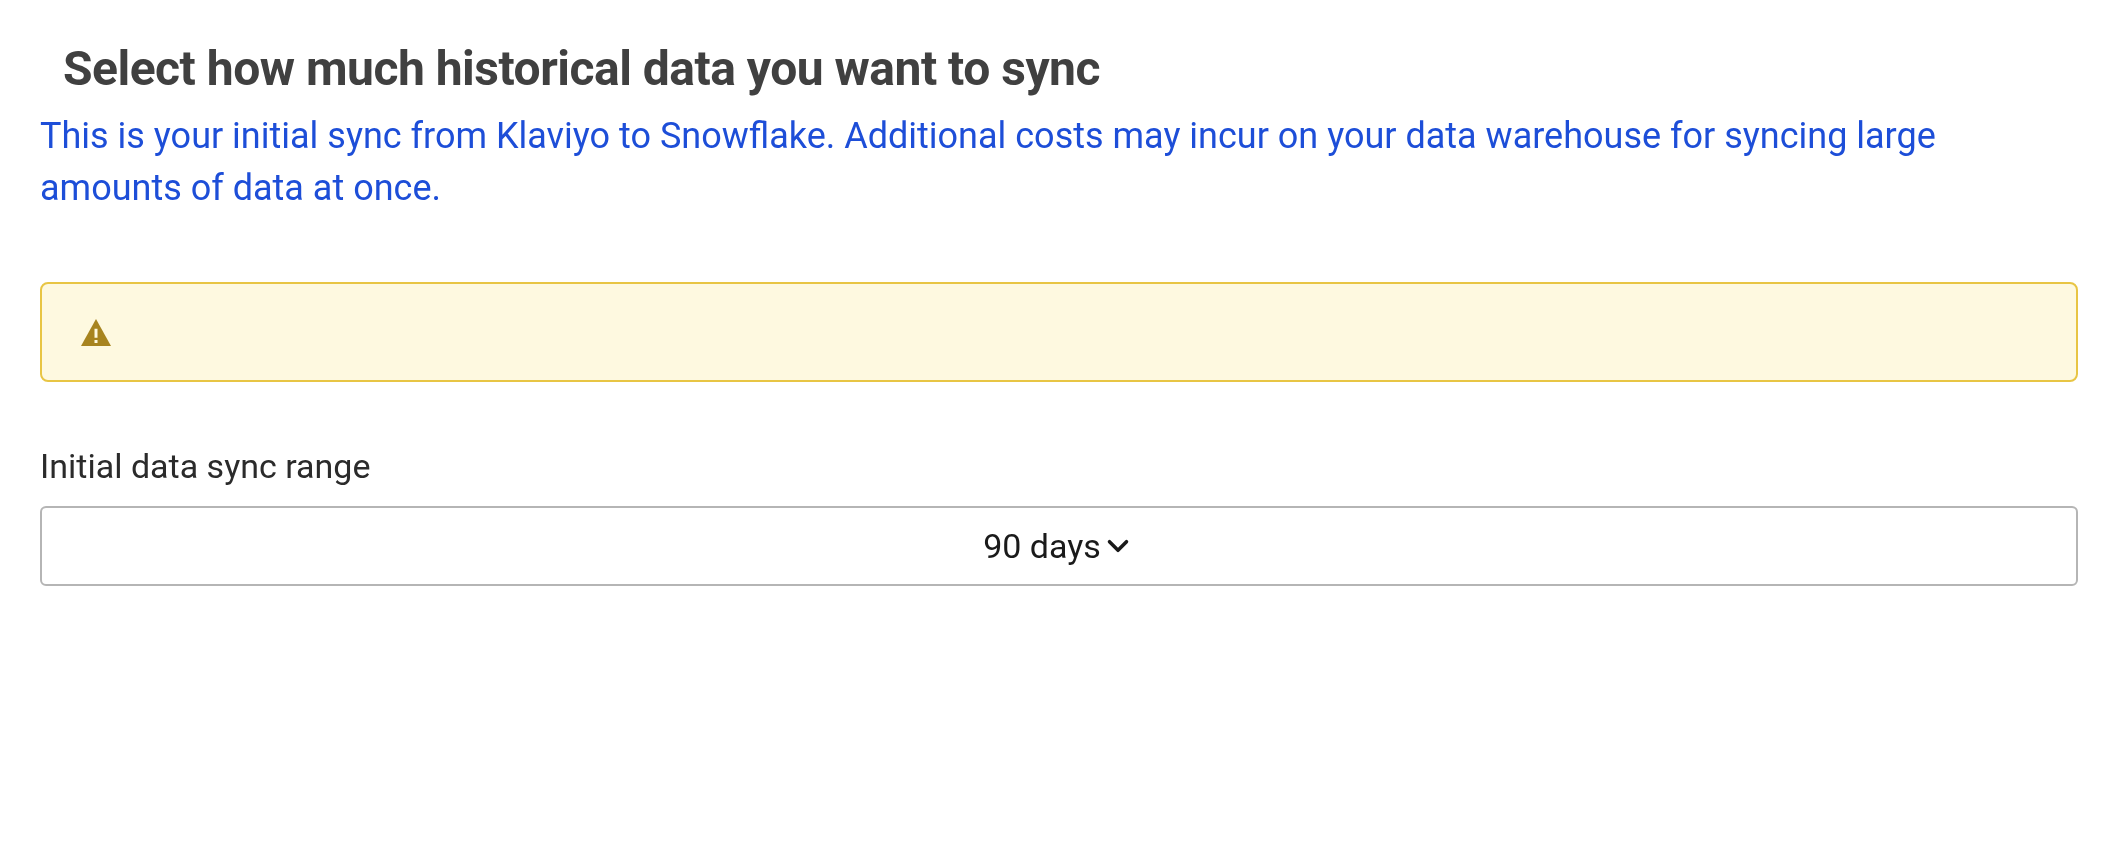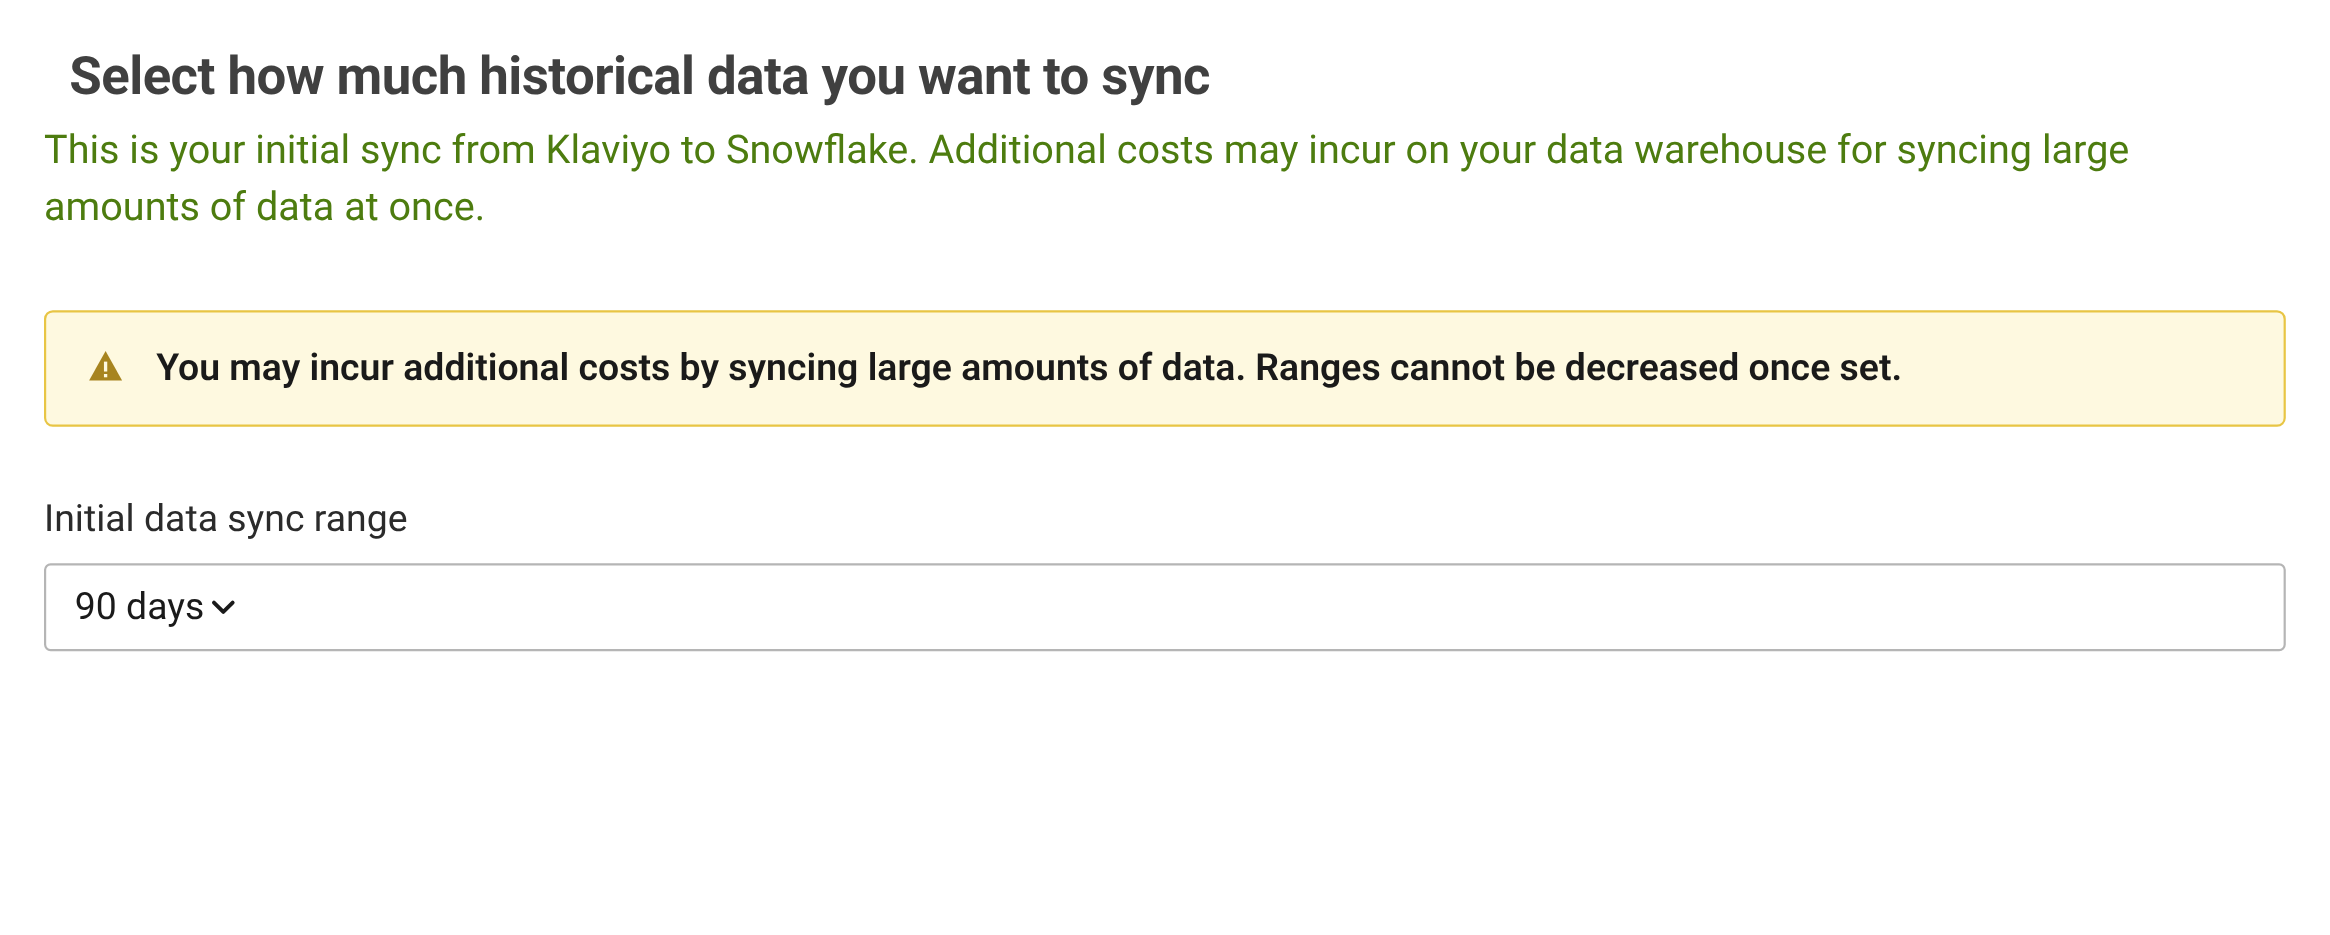--- a/index.html
+++ b/index.html
@@ -17,21 +17,21 @@
       font-size: 48px;
       font-weight: 700;
       color: #404040;
       letter-spacing: -0.5px;
       line-height: 1.2;
       margin-left: 23px;
     }
     .subheading {
       font-size: 36px;
       font-weight: 400;
-      color: #4d7c0f;
+      color: #1d4ed8;
       line-height: 1.45;
       margin-top: 12px;
       max-width: 1940px;
     }
     .alert {
       display: flex;
       align-items: flex-start;
       gap: 28px;
       background: #fef9e0;
       border: 2px solid #e8c544;
@@ -54,21 +54,21 @@
     .field-label {
       font-size: 34px;
       font-weight: 400;
       color: #2b2b2b;
       margin-top: 64px;
       margin-bottom: 20px;
     }
     .select {
       display: flex;
       align-items: center;
-      justify-content: flex-start;
+      justify-content: center;
       width: 100%;
       border: 2px solid #b5b5b5;
       border-radius: 6px;
       padding: 18px 26px;
       background: #ffffff;
       cursor: pointer;
     }
     .select-value {
       font-size: 34px;
       font-weight: 400;
@@ -88,21 +88,20 @@
 <p class="subheading">This is your initial sync from Klaviyo to Snowflake. Additional costs may incur on your data warehouse for syncing large amounts of data at once.</p>
 
 <div class="alert">
   <span class="alert-icon">
     <svg viewBox="0 0 24 24" fill="#a7841f" width="36" height="36">
       <path d="M12 2 L22 20 L2 20 Z"></path>
       <rect x="11" y="8.5" width="2" height="6" fill="#fef9e0"></rect>
       <rect x="11" y="16" width="2" height="2" fill="#fef9e0"></rect>
     </svg>
   </span>
-  <div class="alert-text">You may incur additional costs by syncing large amounts of data. Ranges cannot be decreased once set.</div>
 </div>
 
 <div class="field-label">Initial data sync range</div>
 
 <div class="select">
   <span class="select-value">90 days</span>
   <span class="chevron">
     <svg viewBox="0 0 24 24" fill="none" stroke="#1a1a1a" stroke-width="2.5" stroke-linecap="round" stroke-linejoin="round" width="34" height="34">
       <polyline points="6 9 12 15 18 9"></polyline>
     </svg>

